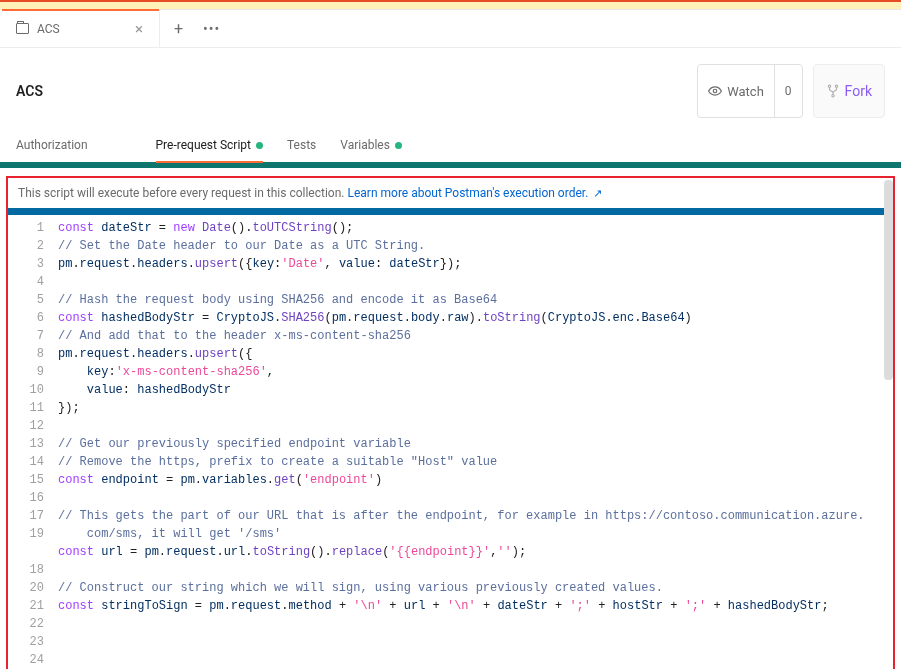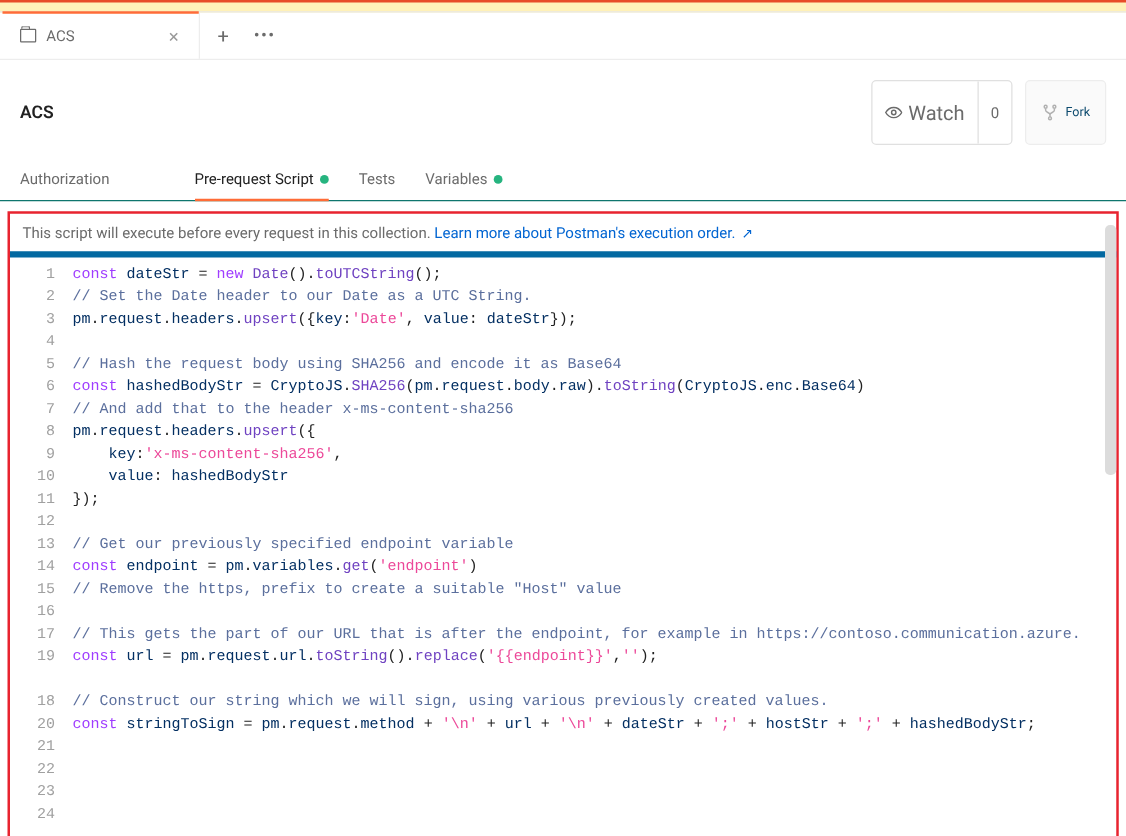--- a/index.html
+++ b/index.html
@@ -104,56 +104,56 @@
     border: 1px solid #e0e0e0;
     border-radius: 4px;
     overflow: hidden;
     background: #fff;
   }
   .watch-btn {
     display: flex;
     align-items: center;
     gap: 5px;
     padding: 6px 10px;
-    font-size: 16px;
+    font-size: 13px;
     color: #6b6b6b;
     cursor: pointer;
   }
   .watch-count {
     display: flex;
     align-items: center;
     padding: 6px 10px;
     border-left: 1px solid #e0e0e0;
     color: #6b6b6b;
   }
   .fork-btn {
     display: flex;
     align-items: center;
     gap: 5px;
     padding: 18px 12px;
-    font-size: 10px;
-    color: #0c4a6e;
+    font-size: 14px;
+    color: #8b5cf6;
     border: 1px solid #ededed;
     border-radius: 4px;
     cursor: default;
     background: #fafafa;
   }
   .eye-icon, .fork-icon {
     width: 14px;
     height: 14px;
     display: inline-flex;
     align-items: center;
     justify-content: center;
   }
   .eye-icon svg, .fork-icon svg { width: 14px; height: 14px; }
   .sub-tabs {
     display: flex;
     gap: 24px;
     padding: 0 16px;
-    border-bottom: 1px solid #0f766e;
+    border-bottom: 6px solid #0f766e;
   }
   .sub-tab {
     padding: 8px 0 10px 0;
     font-size: 12px;
     color: #6b6b6b;
     cursor: pointer;
     position: relative;
     display: flex;
     align-items: center;
     gap: 5px;
@@ -180,21 +180,21 @@
   }
   .red-frame {
     border: 2px solid #e8232f;
     margin: 8px 6px 6px 6px;
     padding-bottom: 20px;
   }
   .info-row {
     padding: 8px 10px 8px 10px;
     font-size: 12px;
     color: #6b6b6b;
-    border-bottom: 5px solid #0369a1;
+    border-bottom: 7px solid #0369a1;
   }
   .info-row a {
     color: #0265d2;
     text-decoration: none;
     cursor: pointer;
   }
   .ext-icon {
     display: inline-block;
     font-size: 11px;
     color: #0265d2;
@@ -338,24 +338,25 @@
           <div class="line">&nbsp;</div>
           <div class="line"><span class="cmb">// Hash the request body using SHA256 and encode it as Base64</span></div>
           <div class="line"><span class="kw">const </span><span class="id">hashedBodyStr </span><span class="pn">= </span><span class="id">CryptoJS</span><span class="pn">.</span><span class="mth">SHA256</span><span class="pn">(</span><span class="id">pm</span><span class="pn">.</span><span class="id">request</span><span class="pn">.</span><span class="id">body</span><span class="pn">.</span><span class="id">raw</span><span class="pn">).</span><span class="mth">toString</span><span class="pn">(</span><span class="id">CryptoJS</span><span class="pn">.</span><span class="id">enc</span><span class="pn">.</span><span class="id">Base64</span><span class="pn">)</span></div>
           <div class="line"><span class="cmb">// And add that to the header x-ms-content-sha256</span></div>
           <div class="line"><span class="id">pm</span><span class="pn">.</span><span class="id">request</span><span class="pn">.</span><span class="id">headers</span><span class="pn">.</span><span class="mth">upsert</span><span class="pn">({</span></div>
           <div class="line"><span class="pn">    </span><span class="id">key</span><span class="pn">:</span><span class="str">'x-ms-content-sha256'</span><span class="pn">,</span></div>
           <div class="line"><span class="pn">    </span><span class="id">value</span><span class="pn">: </span><span class="id">hashedBodyStr</span></div>
           <div class="line"><span class="pn">});</span></div>
           <div class="line">&nbsp;</div>
           <div class="line"><span class="cmb">// Get our previously specified endpoint variable</span></div>
+          <div class="line"><span class="cmb">// Remove the https, prefix to create a suitable "Host" value</span></div>
           <div class="line"><span class="kw">const </span><span class="id">endpoint </span><span class="pn">= </span><span class="id">pm</span><span class="pn">.</span><span class="id">variables</span><span class="pn">.</span><span class="mth">get</span><span class="pn">(</span><span class="str">'endpoint'</span><span class="pn">)</span></div>
-          <div class="line"><span class="cmb">// Remove the https, prefix to create a suitable "Host" value</span></div>
           <div class="line">&nbsp;</div>
           <div class="line"><span class="cmb">// This gets the part of our URL that is after the endpoint, for example in https://contoso.communication.azure.</span></div>
+          <div class="line"><span class="cmb">    com/sms, it will get '/sms'</span></div>
           <div class="line"><span class="kw">const </span><span class="id">url </span><span class="pn">= </span><span class="id">pm</span><span class="pn">.</span><span class="id">request</span><span class="pn">.</span><span class="id">url</span><span class="pn">.</span><span class="mth">toString</span><span class="pn">().</span><span class="mth">replace</span><span class="pn">(</span><span class="str">'{{endpoint}}'</span><span class="pn">,</span><span class="str">''</span><span class="pn">);</span></div>
           <div class="line">&nbsp;</div>
           <div class="line"><span class="cmb">// Construct our string which we will sign, using various previously created values.</span></div>
           <div class="line"><span class="kw">const </span><span class="id">stringToSign </span><span class="pn">= </span><span class="id">pm</span><span class="pn">.</span><span class="id">request</span><span class="pn">.</span><span class="id">method </span><span class="pn">+ </span><span class="str">'\n'</span><span class="pn"> + </span><span class="id">url </span><span class="pn">+ </span><span class="str">'\n'</span><span class="pn"> + </span><span class="id">dateStr </span><span class="pn">+ </span><span class="str">';'</span><span class="pn"> + </span><span class="id">hostStr </span><span class="pn">+ </span><span class="str">';'</span><span class="pn"> + </span><span class="id">hashedBodyStr</span><span class="pn">;</span></div>
           <div class="line">&nbsp;</div>
         </div>
     </div>
   </div>
 
   <div class="scrollbar-v"></div>

